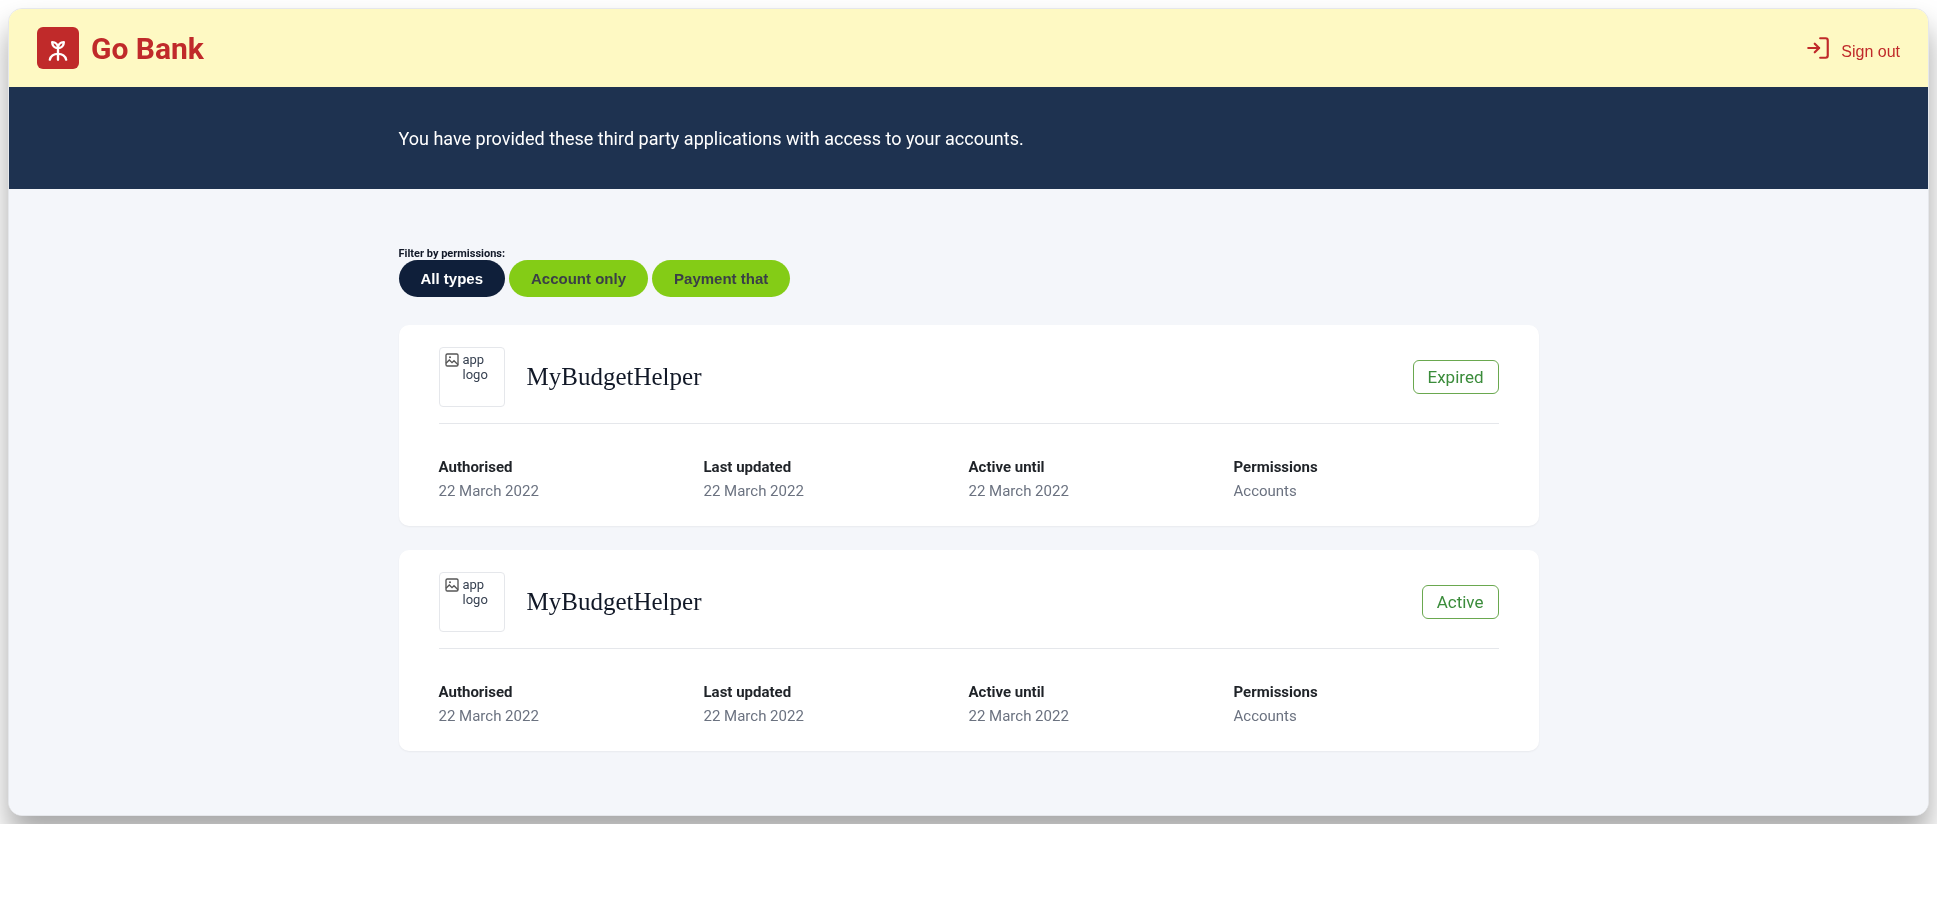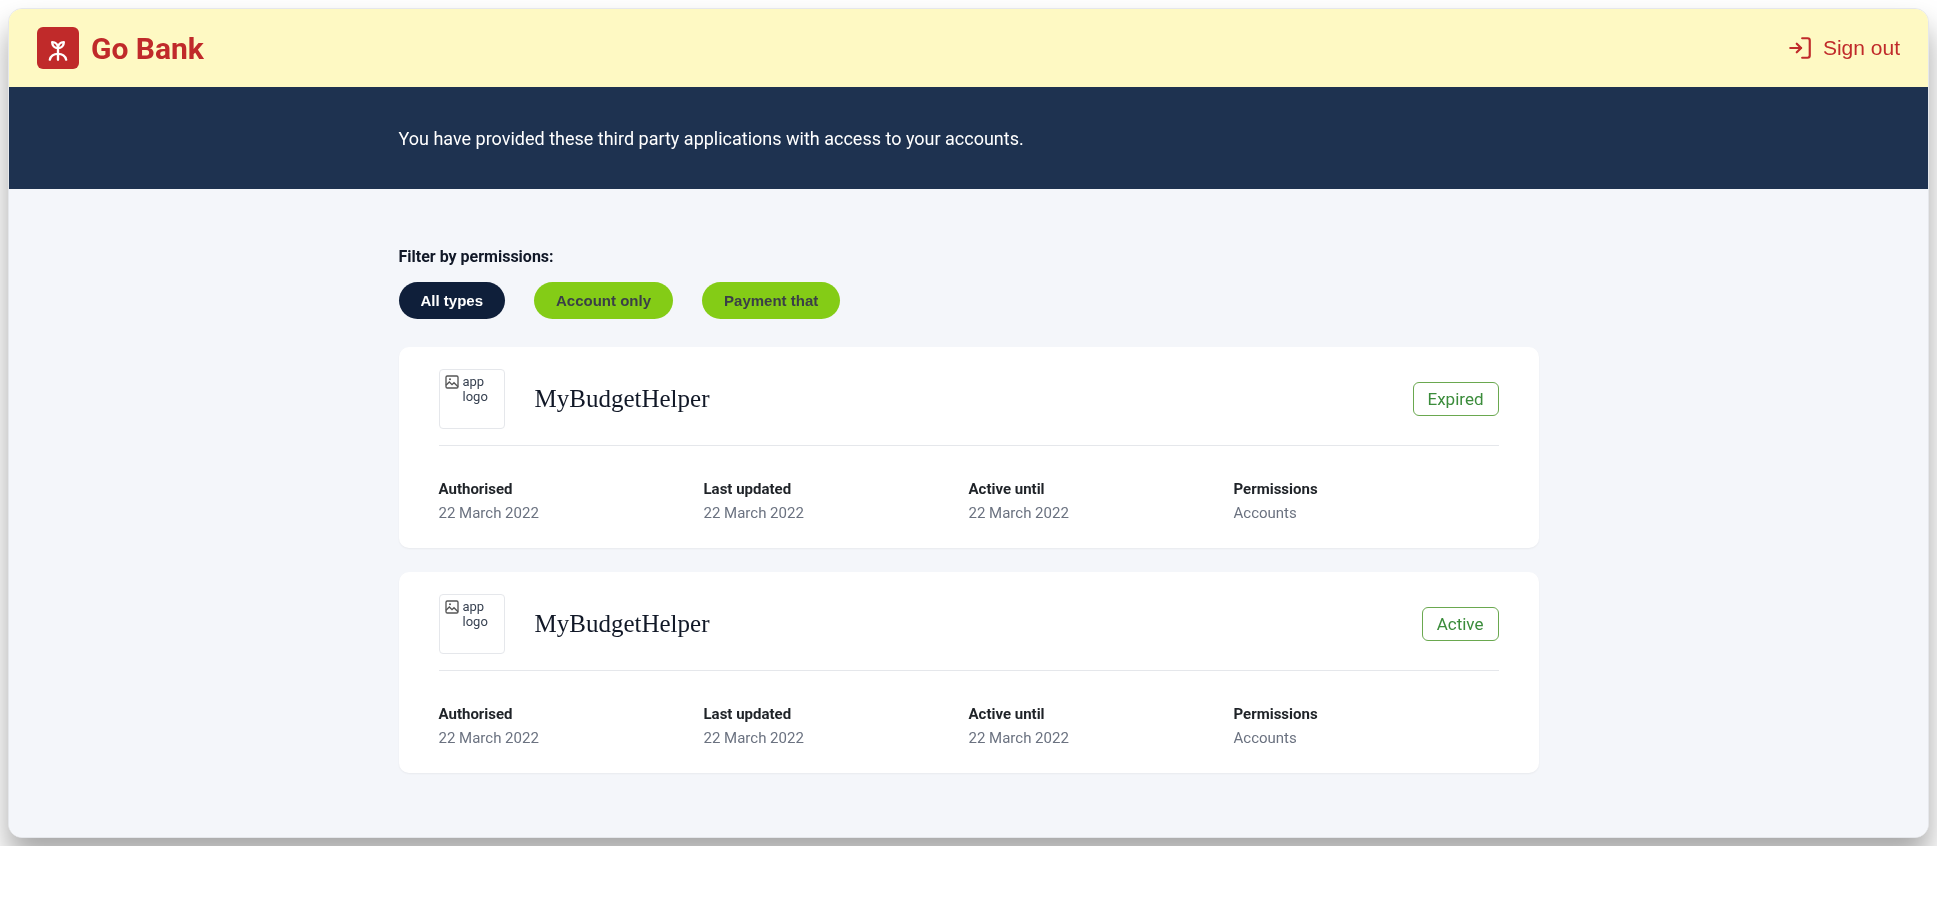--- a/index.html
+++ b/index.html
@@ -39,24 +39,24 @@
     align-items: center;
     justify-content: center;
   }
   .brand-text {
     font-size: 30px;
     font-weight: 700;
     color: #c02a2a;
   }
   .signout {
     display: flex;
-    align-items: center;
+    align-items: flex-end;
     gap: 10px;
     color: #c02a2a;
-    font-size: 21px;
+    font-size: 16px;
     cursor: pointer;
     background: none;
     border: none;
   }
   
   .banner {
     background: #1e3250;
     color: #ffffff;
     padding: 24px 0 34px 0;
   }
@@ -70,28 +70,28 @@
     line-height: 1.7;
     margin-top: 13px;
   }
   
   .content-area {
     background: #f4f6fa;
     padding: 58px 0 40px 0;
     min-height: 560px;
   }
   .filter-label {
-    font-size: 16px;
+    font-size: 11px;
     font-weight: 700;
     color: #111827;
-    margin-bottom: 16px;
+    margin-bottom: 0;
   }
   .chips {
     display: flex;
-    gap: 29px;
+    gap: 4px;
     margin-bottom: 28px;
   }
   .chip {
     border: none;
     border-radius: 999px;
     padding: 10px 22px;
     font-size: 15px;
     font-weight: 600;
     cursor: pointer;
     background: #84cc16;
@@ -112,21 +112,21 @@
   .card-header {
     display: flex;
     align-items: center;
     justify-content: space-between;
     padding-bottom: 16px;
     border-bottom: 1px solid #e5e7eb;
   }
   .card-title-wrap {
     display: flex;
     align-items: center;
-    gap: 30px;
+    gap: 22px;
   }
   .app-logo-box {
     width: 66px;
     height: 60px;
     border: 1px solid #e5e7eb;
     border-radius: 4px;
     display: flex;
     align-items: flex-start;
     justify-content: flex-start;
     padding: 4px;

